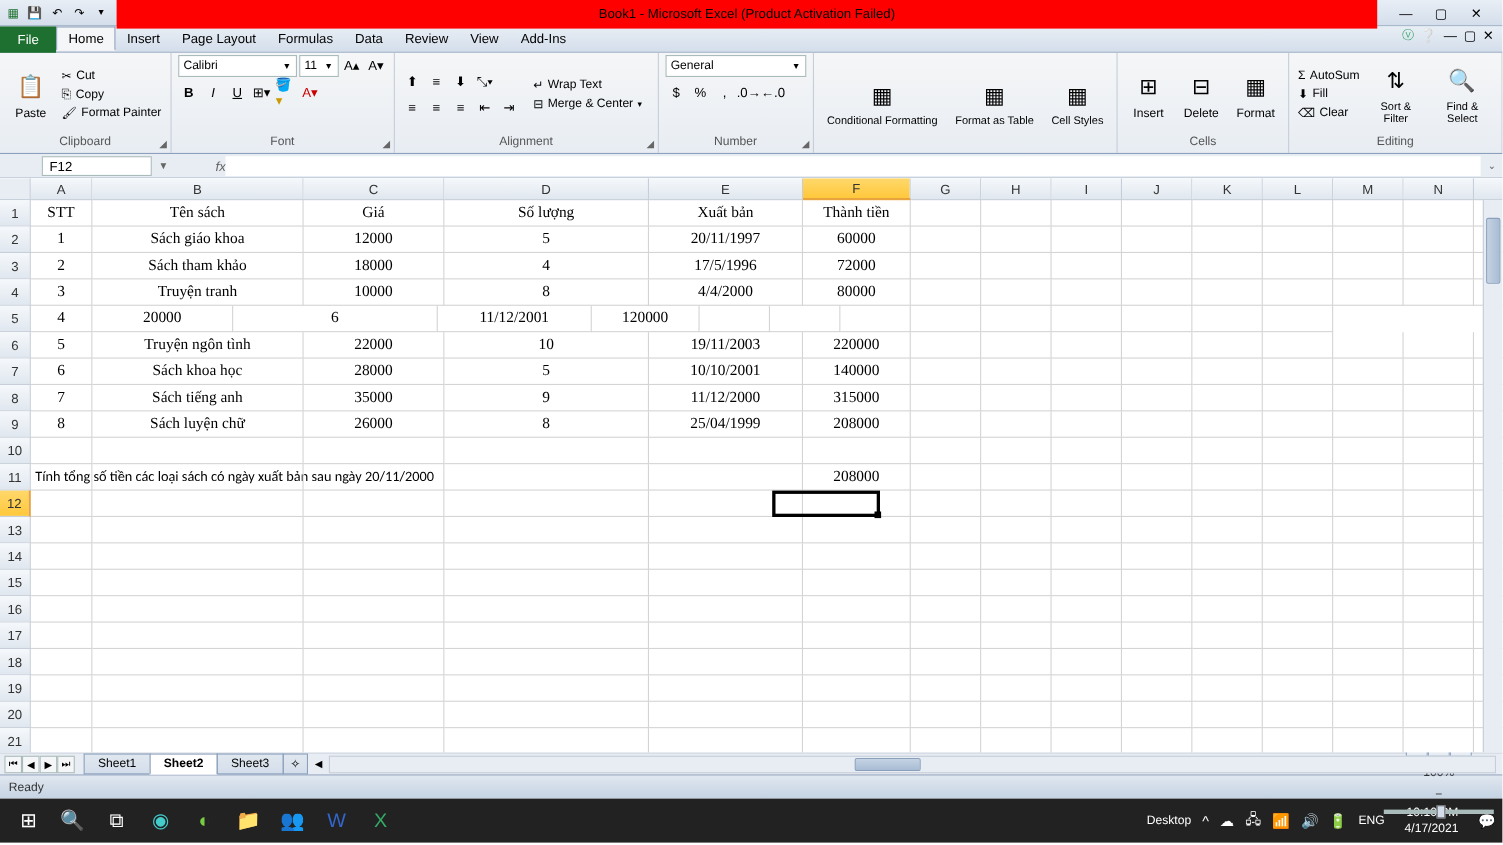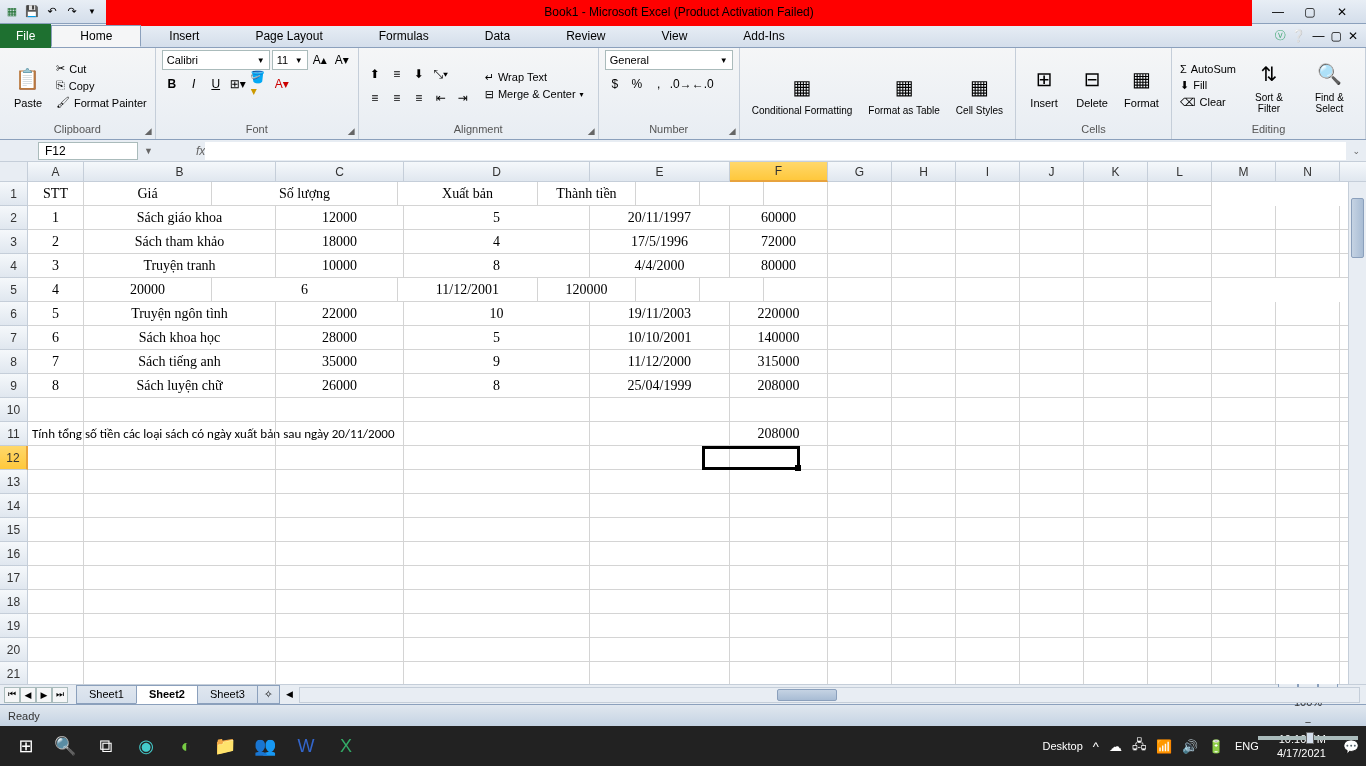--- a/index.html
+++ b/index.html
@@ -7,23 +7,23 @@
 
 
 .titlebar { height: 24px; background: linear-gradient(#e8eef5, #d4deeb); display: flex; align-items: center; border-bottom: 1px solid #8ba0bc; }
 .titlebar .qat { display: flex; align-items: center; gap: 4px; padding: 0 4px; }
 .titlebar .qat-icon { width: 16px; height: 16px; display: flex; align-items: center; justify-content: center; font-size: 11px; }
 .titlebar .title-red { flex: 1; background: #ff0000; height: 28px; display: flex; align-items: center; justify-content: center; color: #000; font-size: 12px; margin: 0 2px; }
 .titlebar .win-controls { display: flex; gap: 8px; padding: 0 12px; }
 .titlebar .win-btn { width: 24px; height: 18px; display: flex; align-items: center; justify-content: center; font-size: 12px; }
 
 
-.menutabs { height: 24px; background: linear-gradient(#e8eef5, #d4deeb); display: flex; align-items: center; border-bottom: 1px solid #8ba0bc; }
+.menutabs { height: 24px; background: linear-gradient(#e8eef5, #d4deeb); display: flex; align-items: flex-start; border-bottom: 1px solid #8ba0bc; }
 .file-tab { background: #1e7030; color: #fff; padding: 4px 16px; height: 24px; display: flex; align-items: center; font-size: 12px; }
-.menu-tab { padding: 4px 28px; font-size: 12px; height: 22px; display: flex; align-items: center; }
+.menu-tab { padding: 4px 10px; font-size: 12px; height: 22px; display: flex; align-items: center; }
 .menu-tab.active { background: #f5f6f7; border: 1px solid #8ba0bc; border-bottom: 1px solid #f5f6f7; margin-bottom: -1px; }
 .menutabs .right-icons { margin-left: auto; display: flex; gap: 6px; padding: 0 8px; align-items: center; }
 
 
 .ribbon { height: 92px; background: linear-gradient(#f5f6f7, #e8edf3); border-bottom: 1px solid #8ba0bc; display: flex; }
 .ribbon-group { border-right: 1px solid #c5ced9; display: flex; flex-direction: column; padding: 2px 6px; position: relative; }
 .ribbon-group-content { flex: 1; display: flex; align-items: center; gap: 4px; }
 .ribbon-group-label { text-align: center; font-size: 11px; color: #555; padding: 2px 0; }
 .ribbon-group-label .launcher { position: absolute; right: 3px; bottom: 3px; font-size: 9px; color: #666; }
 .big-btn { display: flex; flex-direction: column; align-items: center; gap: 2px; padding: 2px 6px; font-size: 11px; }
@@ -344,20 +344,21 @@
       <div class="row-h">16</div>
       <div class="row-h">17</div>
       <div class="row-h">18</div>
       <div class="row-h">19</div>
       <div class="row-h">20</div>
       <div class="row-h">21</div>
     </div>
   <div class="cells" id="cells">
       <div class="cell-row">
         <div class="cell wA ctr">STT</div>
+        <div class="cell wB ctr">Tên sách</div>
         <div class="cell wC ctr">Giá</div>
         <div class="cell wD ctr">Số lượng</div>
         <div class="cell wE ctr">Xuất bản</div>
         <div class="cell wF ctr">Thành tiền</div>
         <div class="cell wS"></div>
         <div class="cell wS"></div>
         <div class="cell wS"></div>
         <div class="cell wS"></div>
         <div class="cell wS"></div>
         <div class="cell wS"></div>

